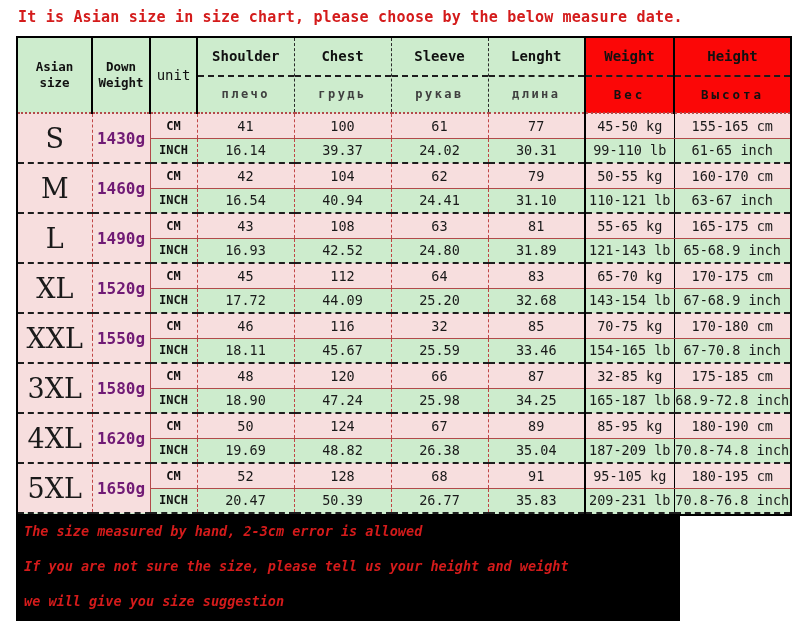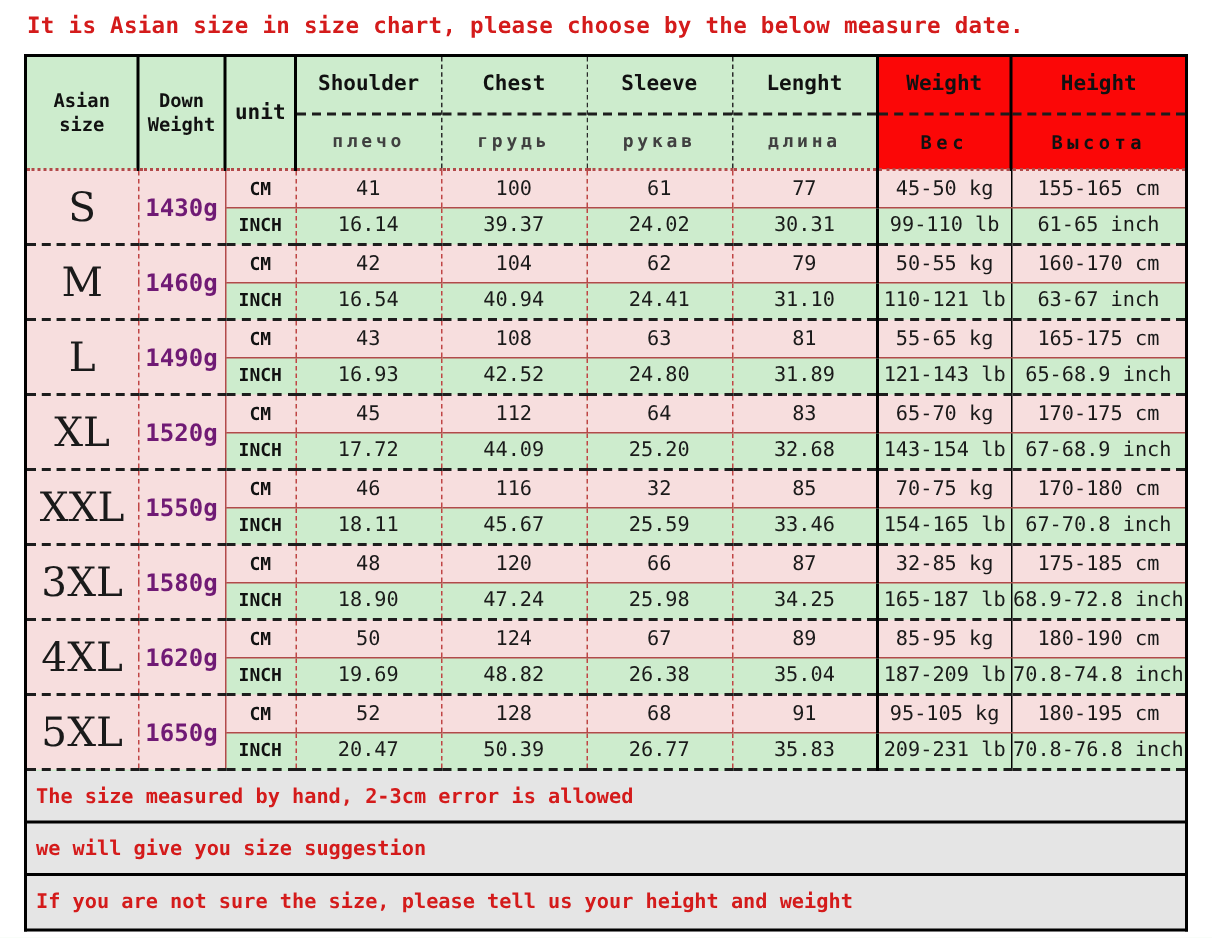--- a/index.html
+++ b/index.html
@@ -67,21 +67,21 @@
     border-right: 2px solid #000;
     font-size: 12.5px;
     font-weight: bold;
     color: #111;
     line-height: 1.25;
     height: 74px;
   }
   .h-unit {
     border-right: 2px solid #000;
     font-size: 14px;
-    font-weight: bold;
+    font-weight: normal;
     color: #111;
   }
   .h-meas {
     border-right: 1px dashed #2a2a2a;
     position: relative;
     padding: 0;
   }
   .h-meas:last-of-type { }
   .h-meas .en {
     display: block;
@@ -164,25 +164,26 @@
 
   .row-cm.grp td.c-unit, .row-cm.grp td.c-val { border-bottom: 1px solid #b24a4a; margin-left: 26px; }
 
   .hdr-bottom td { border-bottom: 2px dotted #b24a4a; }
 
   
   .notes {
     position: absolute;
     left: 16px;
     top: 514px;
-    width: 776px;
+    width: 664px;
     border: 2px solid #000;
     border-top: none;
     box-sizing: border-box;
-    background: #e5e5e5;
+    background: #000000;
+    font-style: italic;
   }
   .note-row {
     height: 35px;
     line-height: 35px;
     padding-left: 6px;
     font-size: 13.5px;
     font-weight: bold;
     color: #d41b1b;
     border-bottom: 2px solid #000;
     box-sizing: border-box;
@@ -403,17 +404,17 @@
             <td class="c-val">35.83</td>
             <td class="c-val redsep">209-231 lb</td>
             <td class="c-val lastcol">70.8-76.8 inch</td>
           </tr>
         </tbody>
     </table>
   </div>
 
   <div class="notes" id="notes-block">
       <div class="note-row">The size measured by hand, 2-3cm error is allowed</div>
+      <div class="note-row">If you are not sure the size, please tell us your height and weight</div>
       <div class="note-row">we will give you size suggestion</div>
-      <div class="note-row">If you are not sure the size, please tell us your height and weight</div>
     </div>
 
 </div>
 
 </body></html>

